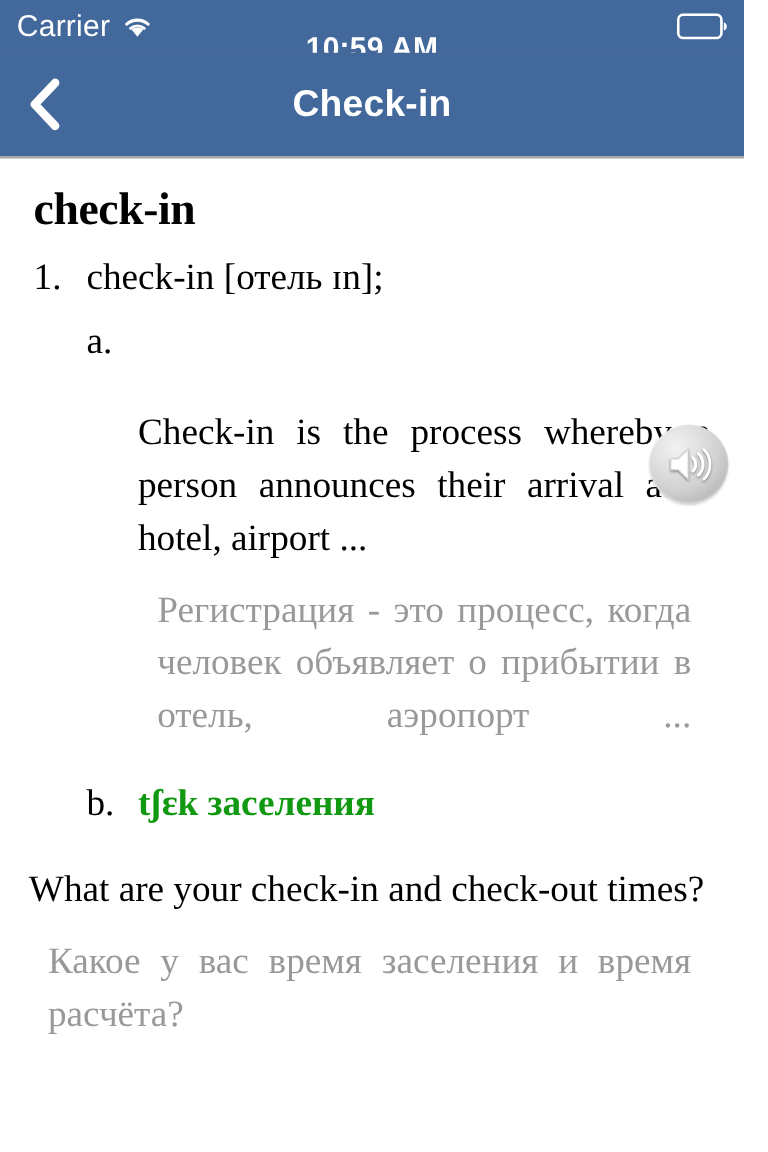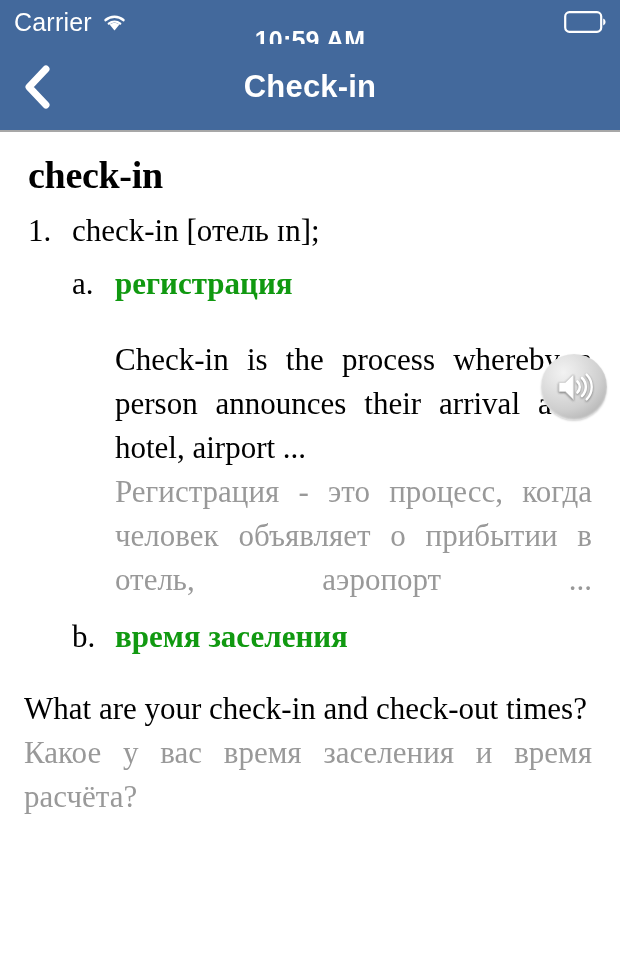--- a/index.html
+++ b/index.html
@@ -186,21 +186,21 @@
   }
   .example-en {
     margin: 0;
     font-size: 31px;
     line-height: 1.42;
     color: #000000;
     text-align: justify;
     text-justify: inter-word;
   }
   .example-ru {
-    margin: 0;
+    margin: 16px;
     font-size: 31px;
     line-height: 1.42;
     color: #999999;
     text-align: justify;
     text-justify: inter-word;
   }
   
   .justify-all {
     text-align-last: justify;
   }
@@ -283,32 +283,31 @@
     <div class="sense-group">
 
       <div class="sense-line">
         <span class="sense-number">1.</span>
         <span class="sense-headword">check-in [отель ɪn];</span>
       </div>
 
       <div class="subsense subsense-a">
         <div class="subsense-head">
           <span class="subsense-letter">a.</span>
-          <span class="subsense-translation">регистрация</span>
         </div>
         <div class="example-block">
           <p class="example-en">Check-in is the process whereby a person announces their arrival at a hotel, airport ...</p>
           <p class="example-ru justify-all">Регистрация - это процесс, когда человек объявляет о прибытии в отель, аэропорт ...</p>
         </div>
       </div>
 
       <div class="subsense subsense-b">
         <div class="subsense-head">
           <span class="subsense-letter">b.</span>
-          <span class="subsense-translation">время заселения</span>
+          <span class="subsense-translation">tʃɛk заселения</span>
         </div>
         <div class="example-block">
           <p class="example-en">What are your check-in and check-out times?</p>
           <p class="example-ru">Какое у вас время заселения и время расчёта?</p>
         </div>
       </div>
 
     </div>
 
     <button class="audio-button">

